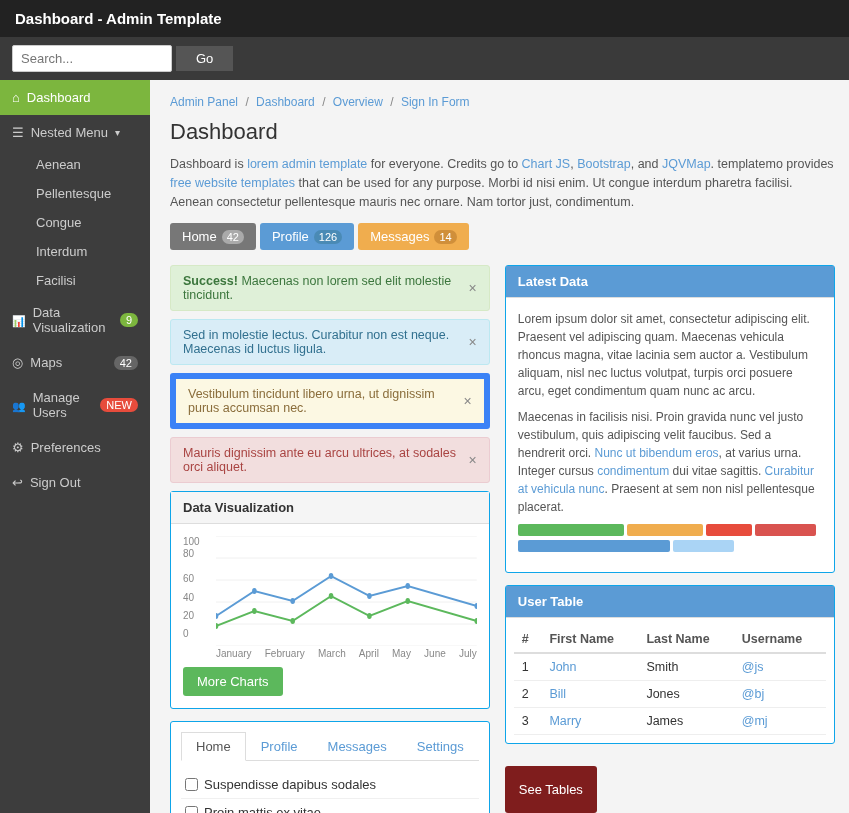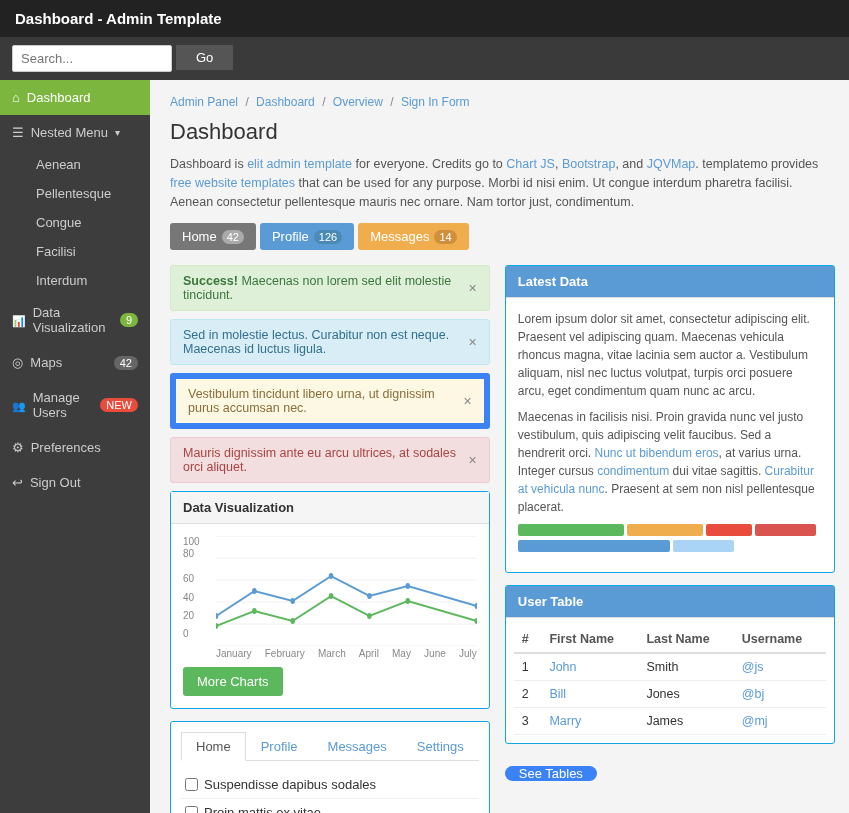--- a/index.html
+++ b/index.html
@@ -2,21 +2,21 @@
 <html><head>
   <meta charset="utf-8">
   <style>
     * { box-sizing: border-box; margin: 0; padding: 0; }
     body { font-family: Arial, sans-serif; font-size: 13px; background: #f4f4f4; color: #333; }
 
     
     #topbar { background: #222; color: #fff; padding: 10px 15px; font-size: 15px; font-weight: bold; }
 
     
-    #searchbar { background: #3a3a3a; padding: 8px 12px; display: flex; align-items: flex-start; }
+    #searchbar { background: #3a3a3a; padding: 8px 12px; display: flex; align-items: center; }
     #searchbar input { padding: 5px 8px; width: 160px; border: 1px solid #ccc; font-size: 13px; outline: none; }
     #searchbar button { padding: 5px 20px; background: #555; color: #fff; border: none; cursor: pointer; font-size: 13px; margin-left: 4px; }
 
     
     #layout { display: flex; min-height: calc(813px - 80px); }
 
     
     #sidebar { width: 150px; background: #3d3d3d; color: #ccc; flex-shrink: 0; }
     .sidebar-item { display: flex; align-items: center; padding: 10px 12px; cursor: pointer; font-size: 13px; gap: 7px; }
     .sidebar-item.active { background: #7cb63e; color: #fff; }
@@ -95,21 +95,21 @@
     .prog-seg { height: 100%; border-radius: 2px; }
     .progress-row2 { display: flex; gap: 3px; margin: 4px 0 8px; height: 12px; }
 
     
     .user-table { width: 100%; border-collapse: collapse; font-size: 12.5px; }
     .user-table th { text-align: left; padding: 6px 8px; border-bottom: 2px solid #ddd; color: #555; font-weight: bold; }
     .user-table td { padding: 6px 8px; border-bottom: 1px solid #eee; }
     .user-table a { color: #5b9bd5; text-decoration: none; }
 
     
-    .see-tables-btn { background: #3b82f6; color: #fff; border: none; padding: 0 14px; cursor: pointer; border-radius: 12px; font-size: 13px; margin-top: 10px; margin-bottom: 10px; }
+    .see-tables-btn { background: #7f1d1d; color: #fff; border: none; padding: 16px 14px; cursor: pointer; border-radius: 3px; font-size: 13px; margin-top: 10px; margin-bottom: 10px; }
 
     
     .icon-home::before { content: "⌂"; }
     .icon-menu::before { content: "☰"; }
     .icon-map::before { content: "◎"; }
     .icon-users::before { content: "👥"; font-size: 11px; }
     .icon-gear::before { content: "⚙"; }
     .icon-signout::before { content: "↩"; }
     .icon-chart::before { content: "📊"; font-size: 11px; }
     .caret::after { content: " ▾"; font-size: 10px; }
@@ -144,24 +144,24 @@
       <div class="sidebar-item">
         <span>Aenean</span>
       </div>
       <div class="sidebar-item">
         <span>Pellentesque</span>
       </div>
       <div class="sidebar-item">
         <span>Congue</span>
       </div>
       <div class="sidebar-item">
+        <span>Interdum</span>
+      </div>
+      <div class="sidebar-item">
         <span>Facilisi</span>
-      </div>
-      <div class="sidebar-item">
-        <span>Interdum</span>
       </div>
     </div>
 
     <div class="sidebar-item">
       <span class="icon-chart"></span>
       <span>Data Visualization</span>
       <span class="badge green">9</span>
     </div>
 
     <div class="sidebar-item">
@@ -196,21 +196,21 @@
       <a>Dashboard</a>
       <span>/</span>
       <a>Overview</a>
       <span>/</span>
       <a>Sign In Form</a>
     </div>
 
     <h1 class="page-title">Dashboard</h1>
 
     <p class="intro-text">
-      Dashboard is <a>elit admin template</a> for everyone. Credits go to <a>Chart JS</a>, <a>Bootstrap</a>, and <a>JQVMap</a>. templatemo provides <a>free website templates</a> that can be used for any purpose. Morbi id nisi enim. Ut congue interdum pharetra facilisi. Aenean consectetur pellentesque mauris nec ornare. Nam tortor just, condimentum.
+      Dashboard is <a>lorem admin template</a> for everyone. Credits go to <a>Chart JS</a>, <a>Bootstrap</a>, and <a>JQVMap</a>. templatemo provides <a>free website templates</a> that can be used for any purpose. Morbi id nisi enim. Ut congue interdum pharetra facilisi. Aenean consectetur pellentesque mauris nec ornare. Nam tortor just, condimentum.
     </p>
 
     <div class="nav-tabs">
       <button class="nav-tab default">
         <span>Home</span>
         <span class="tab-badge" style="background:#aaa">42</span>
       </button>
       <button class="nav-tab info">
         <span>Profile</span>
         <span class="tab-badge" style="background:#4a8ab5">126</span>

